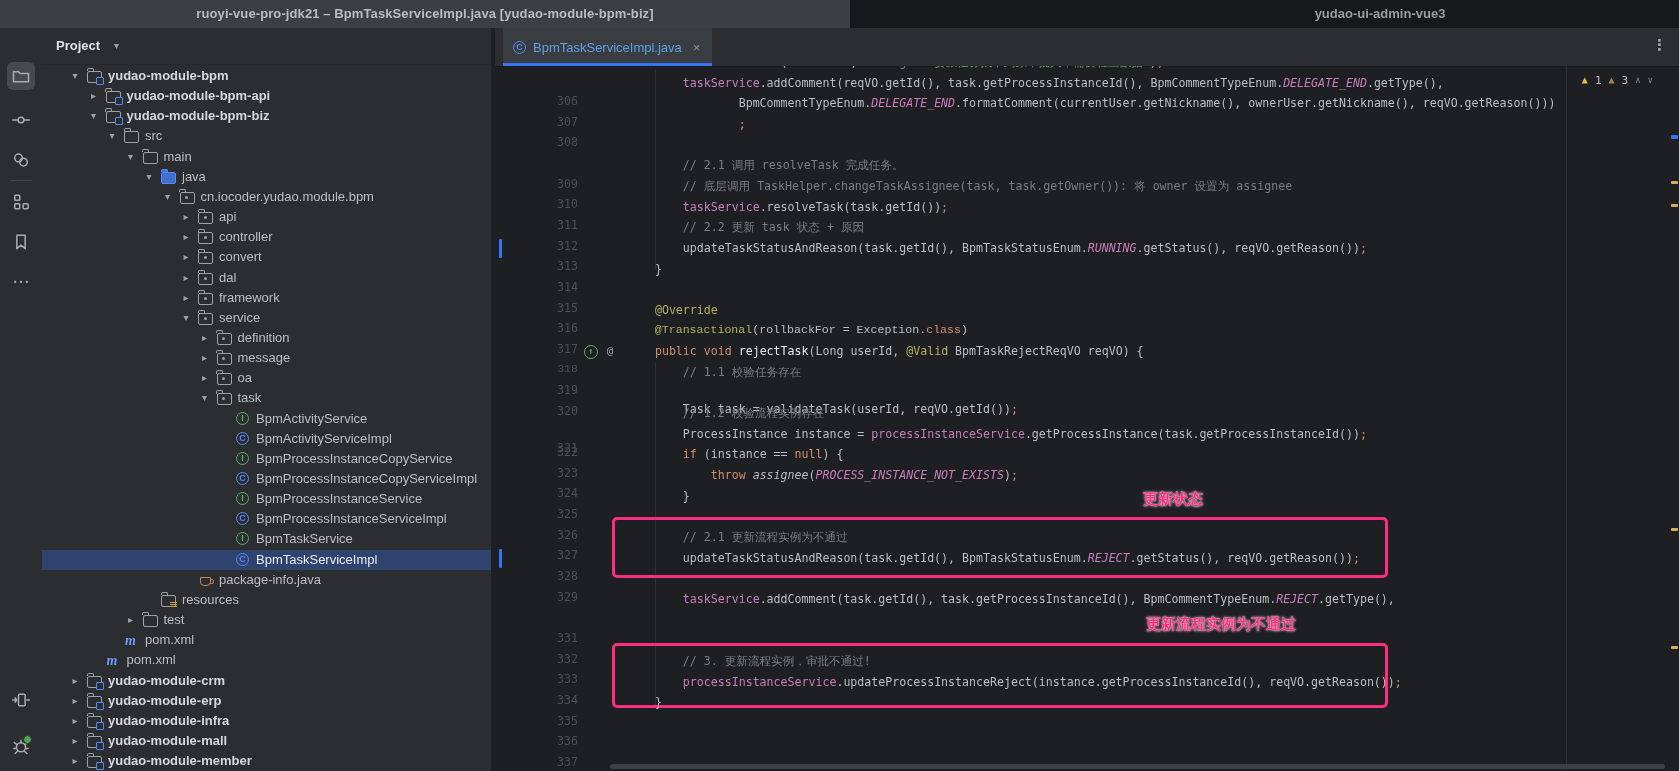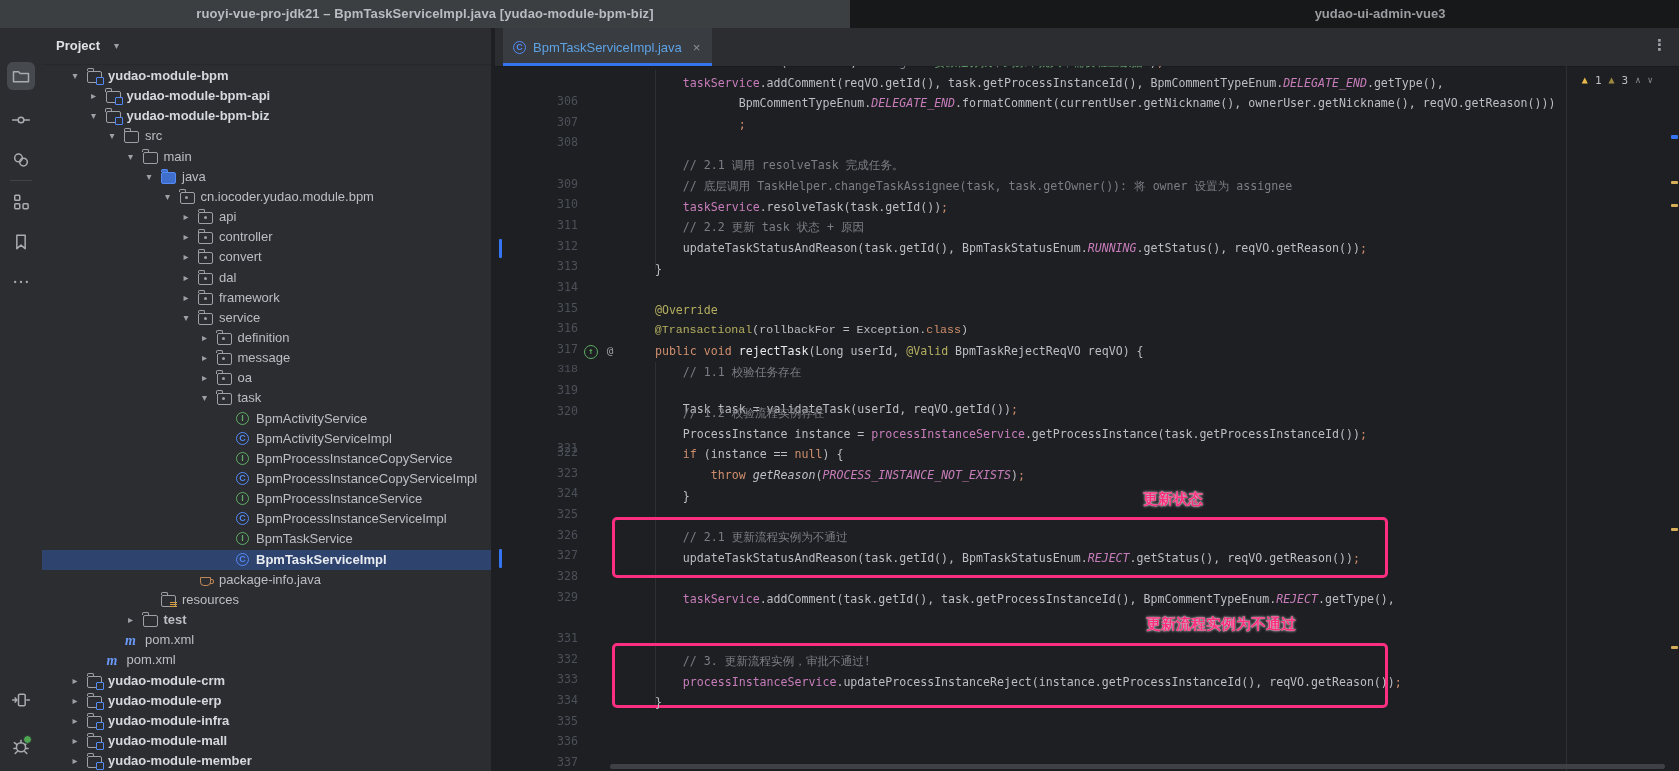--- a/index.html
+++ b/index.html
@@ -21,21 +21,21 @@
   .badge-dot{position:absolute;right:3px;top:3px;width:7px;height:7px;border-radius:50%;background:#4fa653;border:1px solid #2b2d30;}
   
   .project{position:absolute;left:42px;top:28px;width:449px;height:743px;background:#2b2d30;overflow:hidden;}
   .project-header{position:absolute;left:0;top:0;width:100%;height:36px;border-bottom:1px solid #26282b;}
   .project-header .ph-label{position:absolute;left:14px;top:0;height:36px;line-height:36px;color:#dfe1e5;font-size:13px;font-weight:bold;}
   .project-header .ph-chev{position:absolute;left:72px;top:0;height:36px;line-height:36px;color:#9da0a6;font-size:10px;}
   .tree{position:absolute;left:0;top:38px;width:100%;height:705px;}
   .tree-row{position:absolute;left:0;width:100%;height:20px;line-height:20px;color:#bcbec4;font-size:13px;white-space:nowrap;}
   .tree-row.selected{background:#2e436e;color:#e3e6eb;}
   .tree-row.bold .tr-label{font-weight:bold;color:#d5d8dd;}
-  .tree-row.selected .tr-label{color:#e8ebf0;font-weight:bold;}
+  .tree-row.selected .tr-label{color:#e8ebf0;}
   .tr-chev{position:absolute;top:0;width:14px;text-align:center;color:#9da0a6;font-size:10px;}
   .tr-label{position:absolute;top:0;}
   .tr-ic{position:absolute;top:3px;width:16px;height:14px;}
   
   .ic-folder{position:absolute;left:0;top:2px;width:13px;height:10px;border:1.2px solid #9da0a6;border-radius:2px;}
   .ic-folder:before{content:"";position:absolute;left:-1.2px;top:-4px;width:5px;height:2.4px;border:1.2px solid #9da0a6;border-bottom:none;border-radius:2px 2px 0 0;}
   .ic-src{border-color:#548af7;background:#3f6ecb;}
   .ic-src:before{border-color:#548af7;background:#3f6ecb;}
   .ic-pkg:after{content:"";position:absolute;left:4.5px;top:3px;width:3px;height:3px;border-radius:50%;background:#9da0a6;}
   .ic-mod .mbadge{position:absolute;right:-3px;bottom:-3px;width:6px;height:6px;background:#2b2d30;border:1.6px solid #548af7;border-radius:1px;}
@@ -346,21 +346,21 @@
               <span class="rlines"></span>
             </span>
           </span>
           <span class="tr-label" style="left: 140px;">resources</span>
         </div>
         <div class="tree-row" style="top: 544.05px;">
           <span class="tr-chev" style="left: 81.5px;">▸</span>
           <span class="tr-ic" style="left: 100.5px;">
             <span class="ic-folder"></span>
           </span>
-          <span class="tr-label" style="left: 121.5px; font-weight: bold;">test</span>
+          <span class="tr-label" style="left: 121.5px;">test</span>
         </div>
         <div class="tree-row" style="top: 564.2px;">
           <span class="tr-ic" style="left: 82px;">
             <span class="ic-mvn">m</span>
           </span>
           <span class="tr-label" style="left: 103px;">pom.xml</span>
         </div>
         <div class="tree-row" style="top: 584.35px;">
           <span class="tr-ic" style="left: 63.5px;">
             <span class="ic-mvn">m</span>
@@ -464,21 +464,21 @@
         <div class="code-row" style="top: 233.8px;"><span class="num">317</span><span class="src"><span class="t-ann">    @Override</span></span></div>
         <div class="code-row" style="top: 254.45px; font-family: Liberation Mono, monospace;"><span class="num">318</span><span class="src"><span class="t-ann">    @Transactional</span><span class="t-pln">(rollbackFor = Exception.</span><span class="t-kw">class</span><span class="t-pln">)</span></span></div>
         <span class="gut-override" style="top: 279.1px;">↑</span>
         <span class="gut-at" style="top: 278.1px;">@</span>
         <div class="code-row" style="top: 275.1px;"><span class="num">319</span><span class="src"><span class="t-kw">    public void </span><span class="t-decl">rejectTask</span><span class="t-pln">(Long userId, </span><span class="t-ann">@Valid</span><span class="t-pln"> BpmTaskRejectReqVO reqVO) {</span></span></div>
         <div class="code-row" style="top: 295.75px;"><span class="num">320</span><span class="src"><span class="t-cmt">        // 1.1 校验任务存在</span></span></div>
         <div class="code-row" style="top: 333px; text-decoration: underline;"><span class="num">321</span><span class="src"><span class="t-pln">        Task task = validateTask(userId, reqVO.getId())</span><span class="t-sc">;</span></span></div>
         <div class="code-row" style="top: 337.05px;"><span class="num">322</span><span class="src"><span class="t-cmt">        // 1.2 校验流程实例存在</span></span></div>
         <div class="code-row" style="top: 357.7px;"><span class="num">323</span><span class="src"><span class="t-pln">        ProcessInstance instance = </span><span class="t-fld">processInstanceService</span><span class="t-pln">.getProcessInstance(task.getProcessInstanceId())</span><span class="t-sc">;</span></span></div>
         <div class="code-row" style="top: 378.35px;"><span class="num">324</span><span class="src"><span class="t-pln">        </span><span class="t-kw">if</span><span class="t-pln"> (instance == </span><span class="t-kw">null</span><span class="t-pln">) {</span></span></div>
-        <div class="code-row" style="top: 399px;"><span class="num">325</span><span class="src"><span class="t-pln">            </span><span class="t-kw">throw </span><span class="t-itl">getReason</span><span class="t-pln">(</span><span class="t-enum">PROCESS_INSTANCE_NOT_EXISTS</span><span class="t-pln">)</span><span class="t-sc">;</span></span></div>
+        <div class="code-row" style="top: 399px;"><span class="num">325</span><span class="src"><span class="t-pln">            </span><span class="t-kw">throw </span><span class="t-itl">assignee</span><span class="t-pln">(</span><span class="t-enum">PROCESS_INSTANCE_NOT_EXISTS</span><span class="t-pln">)</span><span class="t-sc">;</span></span></div>
         <div class="code-row" style="top: 419.65px;"><span class="num">326</span><span class="src"><span class="t-pln">        }</span></span></div>
         <div class="code-row" style="top: 440.3px;"><span class="num">327</span><span class="src"></span></div>
         <div class="code-row" style="top: 460.95px;"><span class="num">328</span><span class="src"><span class="t-cmt">        // 2.1 更新流程实例为不通过</span></span></div>
         <span class="gut-change" style="top: 482.6px;"></span>
         <div class="code-row" style="top: 481.6px;"><span class="num">329</span><span class="src"><span class="t-pln">        updateTaskStatusAndReason(task.getId(), BpmTaskStatusEnum.</span><span class="t-enum">REJECT</span><span class="t-pln">.getStatus(), reqVO.getReason())</span><span class="t-sc">;</span></span></div>
         <div class="code-row" style="top: 522.9px;"><span class="num">331</span><span class="src"><span class="t-pln">        </span><span class="t-fld">taskService</span><span class="t-pln">.addComment(task.getId(), task.getProcessInstanceId(), BpmCommentTypeEnum.</span><span class="t-enum">REJECT</span><span class="t-pln">.getType(),</span></span></div>
         <div class="code-row" style="top: 543.55px;"><span class="num">332</span></div>
         <div class="code-row" style="top: 564.2px;"><span class="num">333</span><span class="src"></span></div>
         <div class="code-row" style="top: 584.85px;"><span class="num">334</span><span class="src"><span class="t-cmt">        // 3. 更新流程实例，审批不通过!</span></span></div>
         <div class="code-row" style="top: 605.5px;"><span class="num">335</span><span class="src"><span class="t-pln">        </span><span class="t-fld">processInstanceService</span><span class="t-pln">.updateProcessInstanceReject(instance.getProcessInstanceId(), reqVO.getReason())</span><span class="t-sc">;</span></span></div>

